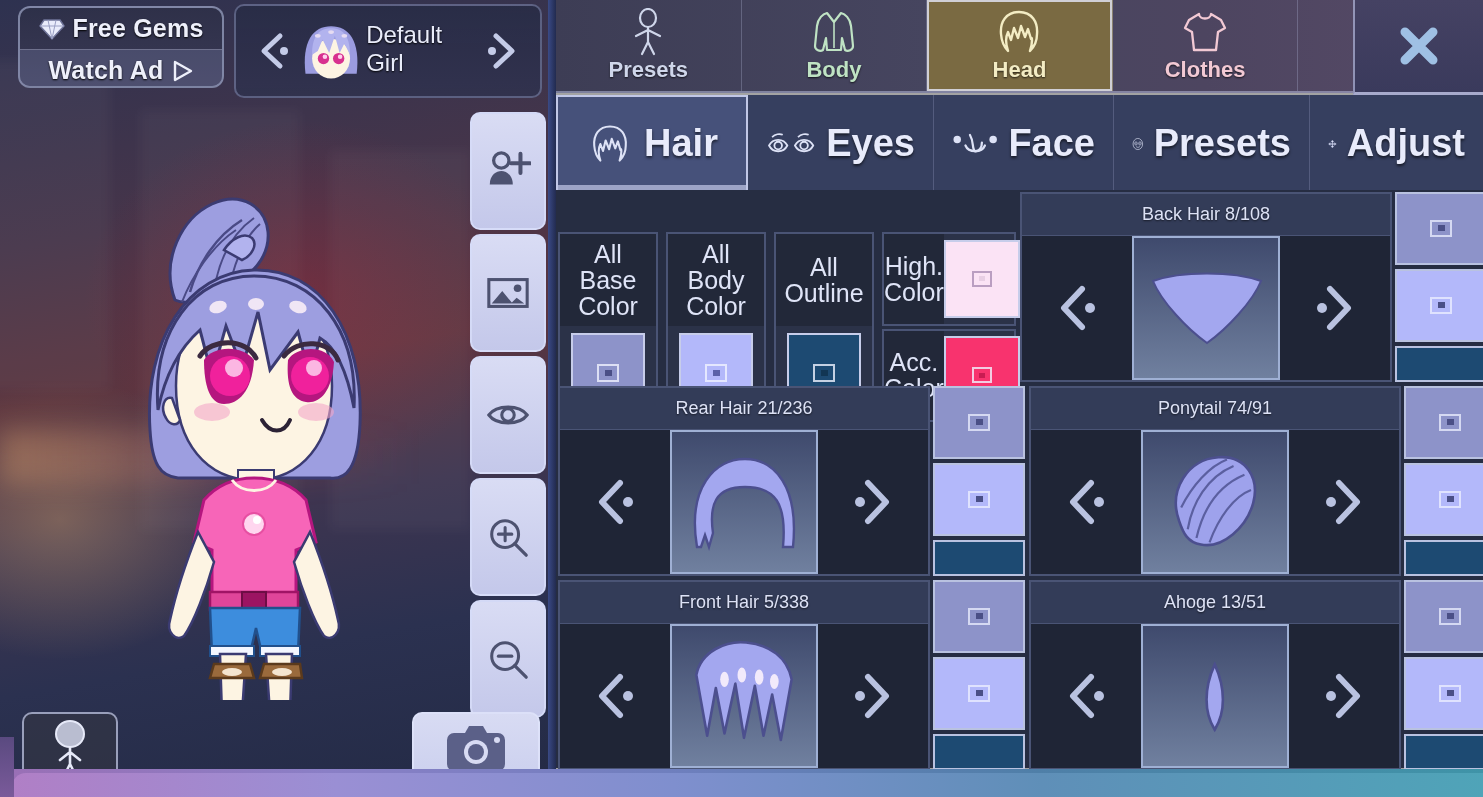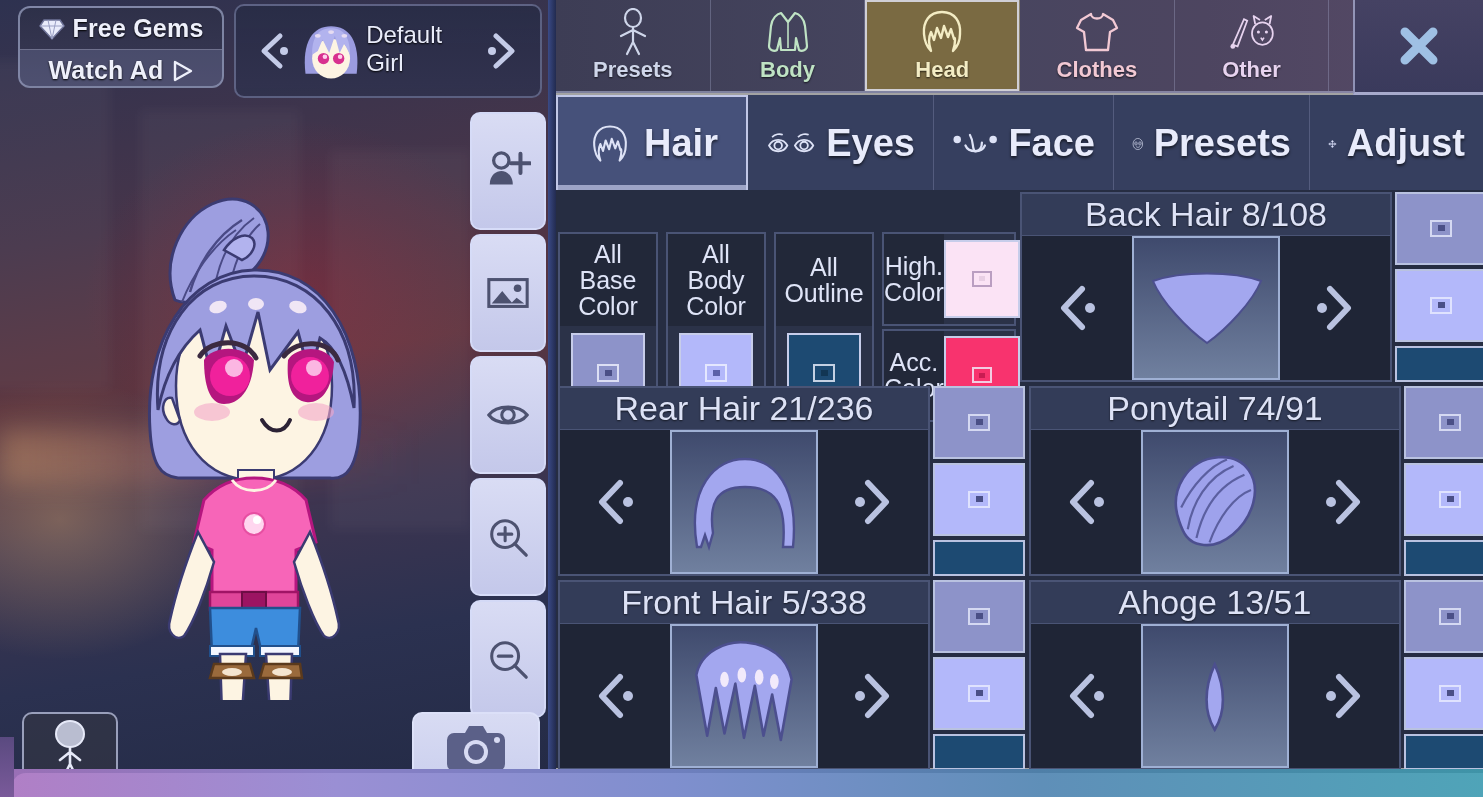--- a/index.html
+++ b/index.html
@@ -140,21 +140,21 @@
 
   .cellwrap { display: flex; gap: 3px; }
 
   .itemcard {
     width: 372px; height: 190px; background: #2b3248;
     border: 2px solid #4a5475; display: flex; flex-direction: column;
   }
   .itemcard .title {
     height: 42px; background: #333c58; color: #dde2f6;
     display: flex; align-items: center; justify-content: center;
-    font-size: 34px; text-shadow: 0 1px 2px rgba(0,0,0,.6);
+    font-size: 18px; text-shadow: 0 1px 2px rgba(0,0,0,.6);
     border-bottom: 1px solid #4a5475;
   }
   .itemcard .body { flex: 1; display: flex; align-items: stretch; background:#1f2536; }
   .itemcard .nav { flex: 1; display: flex; align-items: center; justify-content: center; }
   .itemcard .thumb {
     width: 148px; background: linear-gradient(180deg,#3f4a6d,#70809f);
     border: 2px solid #9fb0d4; display:flex; align-items:center; justify-content:center;
   }
   .itemcard .thumb svg { max-width: 130px; max-height: 120px; }
 
@@ -408,32 +408,20 @@
         <span class="lbl" style="color:#f3ecc4">Head</span>
       </div>
       <div class="mtab">
         <svg viewBox="0 0 48 48">
           <path d="M18 6 L8 12 L4 20 L11 24 L13 42 H35 L37 24 L44 20 L40 12 L30 6 C30 12 18 12 18 6Z" fill="none" stroke="#f2c9d4" stroke-width="2.3" stroke-linejoin="round"></path>
         </svg>
         <span class="lbl" style="color:#f2c9d4">Clothes</span>
       </div>
       <div class="mtab">
         <svg viewBox="0 0 60 48">
-          <path d="M6 40 L20 8 L24 10 L12 42Z" fill="none" stroke="#e7d3ef" stroke-width="2.2"></path>
-          <circle cx="6" cy="42" r="3" fill="#e7d3ef"></circle>
-          <path d="M34 14 L32 4 L40 9 M52 14 L54 4 L46 9" fill="none" stroke="#e7d3ef" stroke-width="2.2" stroke-linejoin="round"></path>
-          <ellipse cx="43" cy="26" rx="13" ry="14" fill="none" stroke="#e7d3ef" stroke-width="2.2"></ellipse>
-          <circle cx="38" cy="24" r="1.9" fill="#e7d3ef"></circle>
-            <circle cx="48" cy="24" r="1.9" fill="#e7d3ef"></circle>
-          <path d="M41 31 L43 34 L45 31" fill="none" stroke="#e7d3ef" stroke-width="2"></path>
-        </svg>
-        <span class="lbl" style="color:#e7d3ef">Other</span>
-      </div>
-      <div class="mtab">
-        <svg viewBox="0 0 60 48">
           <path d="M18 6 L22 17 L34 17 L24 24 L28 35 L18 28 L8 35 L12 24 L2 17 L14 17Z" fill="#cfc6ef"></path>
           <path d="M36 14 H56 M36 22 H56 M36 30 H56" stroke="#cfc6ef" stroke-width="3.4" stroke-linecap="round"></path>
         </svg>
         <span class="lbl" style="color:#dcd2f0">Profile</span>
       </div>
     </div>
 
     <div id="subtabs">
       <div class="stab active" style="width:192px">
         <svg viewBox="0 0 48 48" width="48">

